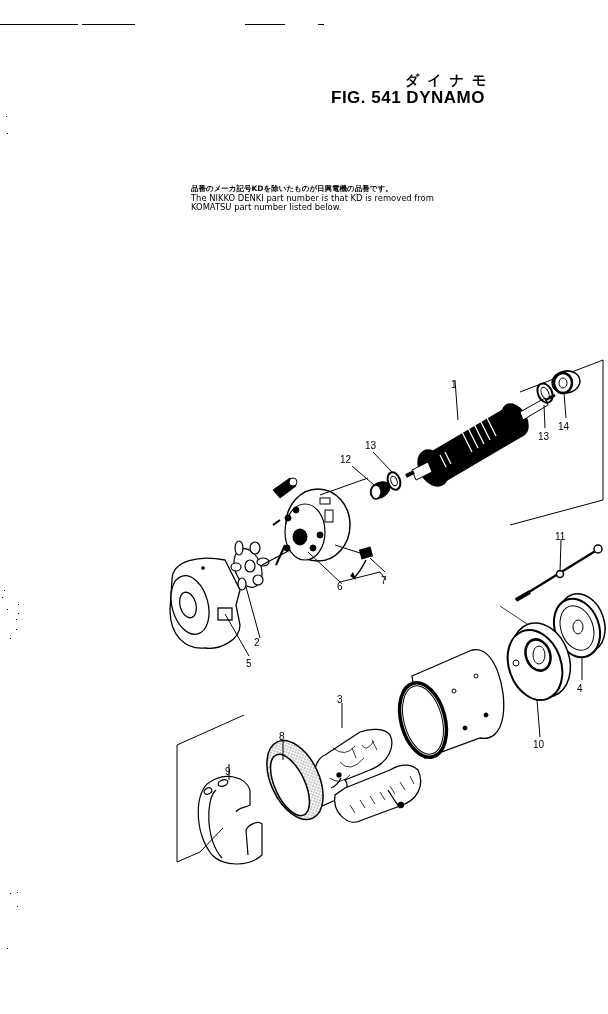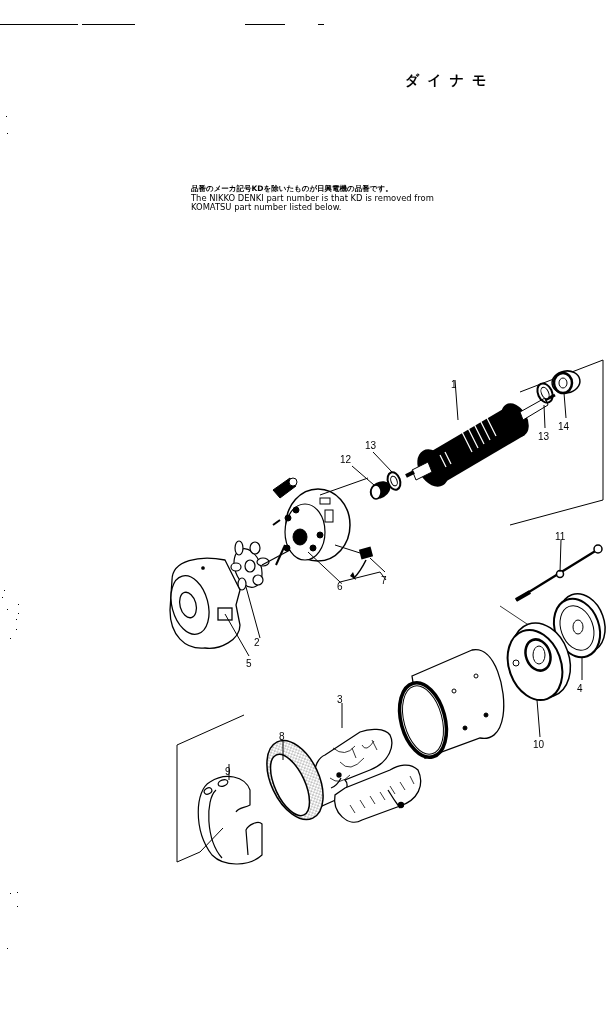--- a/index.html
+++ b/index.html
@@ -21,20 +21,21 @@
 <div class="page">
 
   <div class="top-rule" style="left:0;width:78px;"></div>
   <div class="top-rule" style="left:82px;width:53px;"></div>
   <div class="top-rule" style="left:83px;width:52px;"></div>
   <div class="top-rule" style="left:250px;width:30px;"></div>
   <div class="top-rule" style="left:245px;width:40px;"></div>
   <div class="top-rule" style="left:318px;width:6px;"></div>
 
   <div class="title-jp">ダイナモ</div>
+  <div class="title-en">FIG. 541  DYNAMO</div>
 
   <div class="note">
     <div class="jp">品番のメーカ記号KDを除いたものが日興電機の品番です。</div>
     <div>The NIKKO DENKI part number is that KD is removed from</div>
     <div>KOMATSU part number listed below.</div>
   </div>
 
   <svg class="diagram" width="608" height="1014" viewBox="0 0 608 1014">
     <defs>
       <pattern id="stipple" width="4" height="4" patternUnits="userSpaceOnUse">

